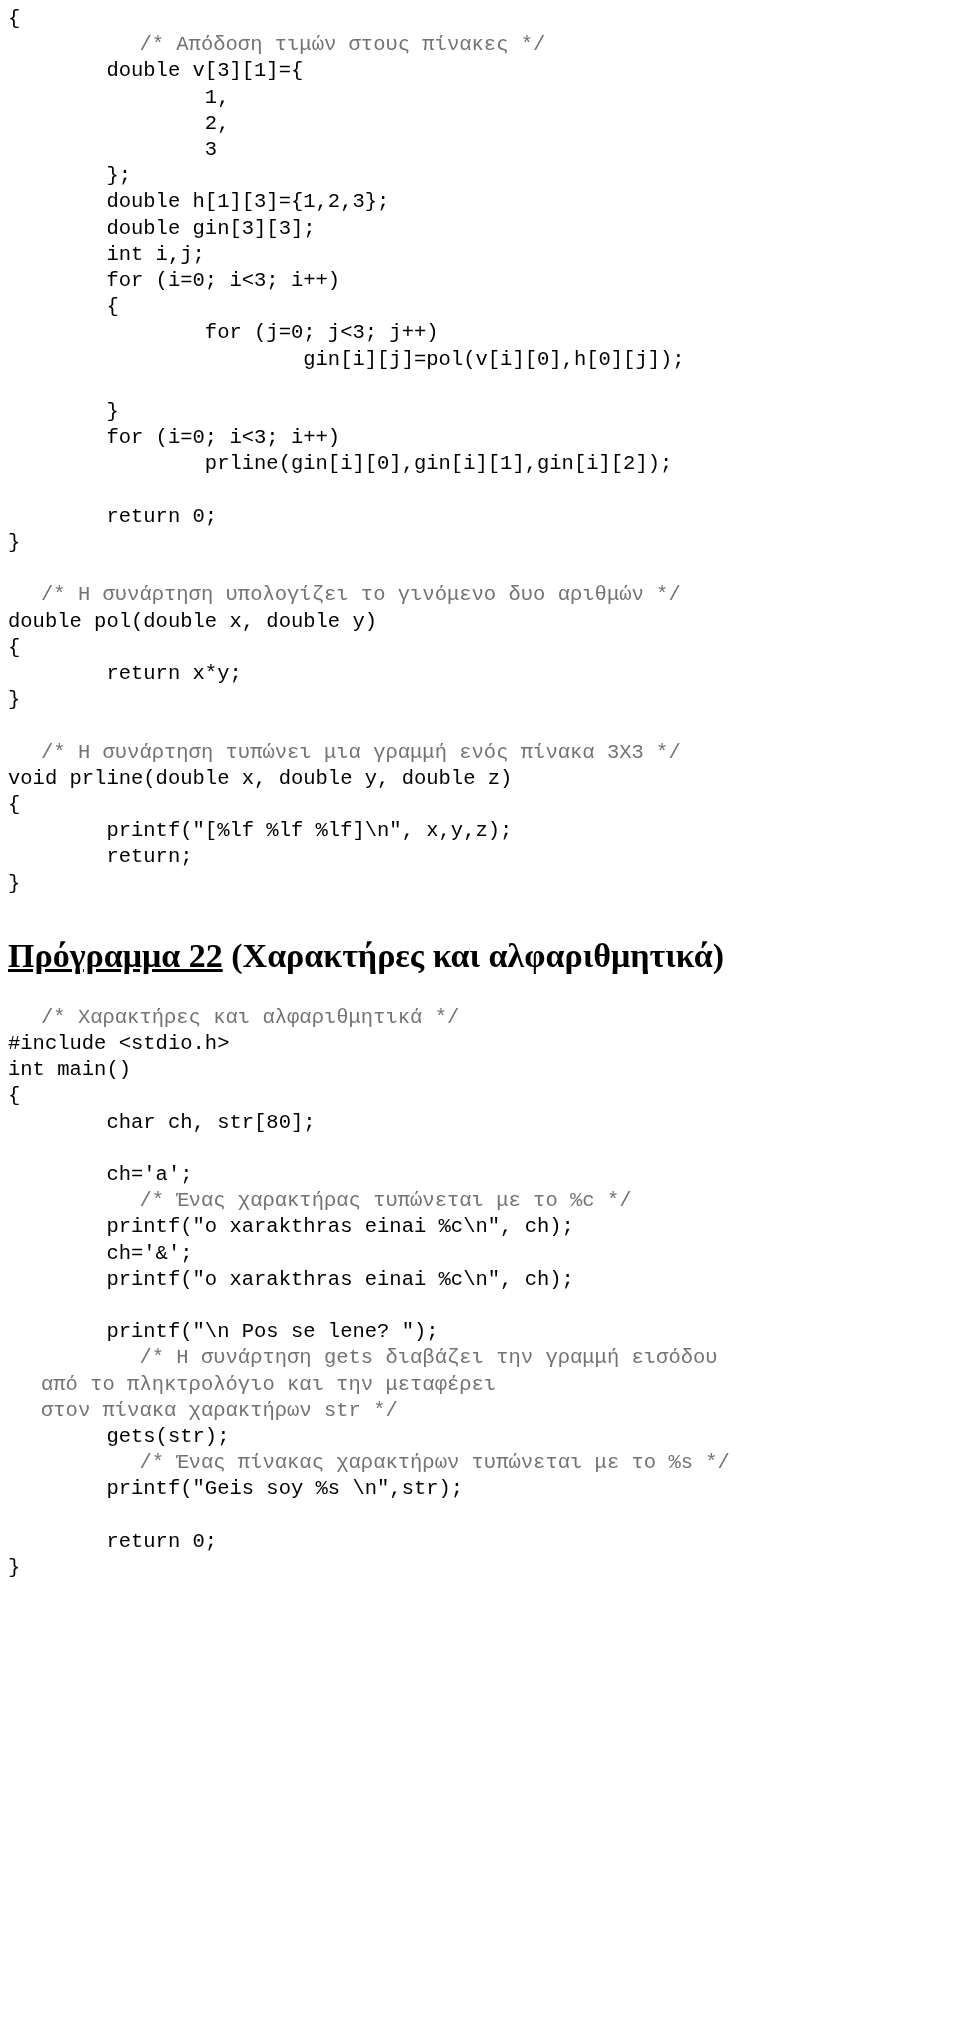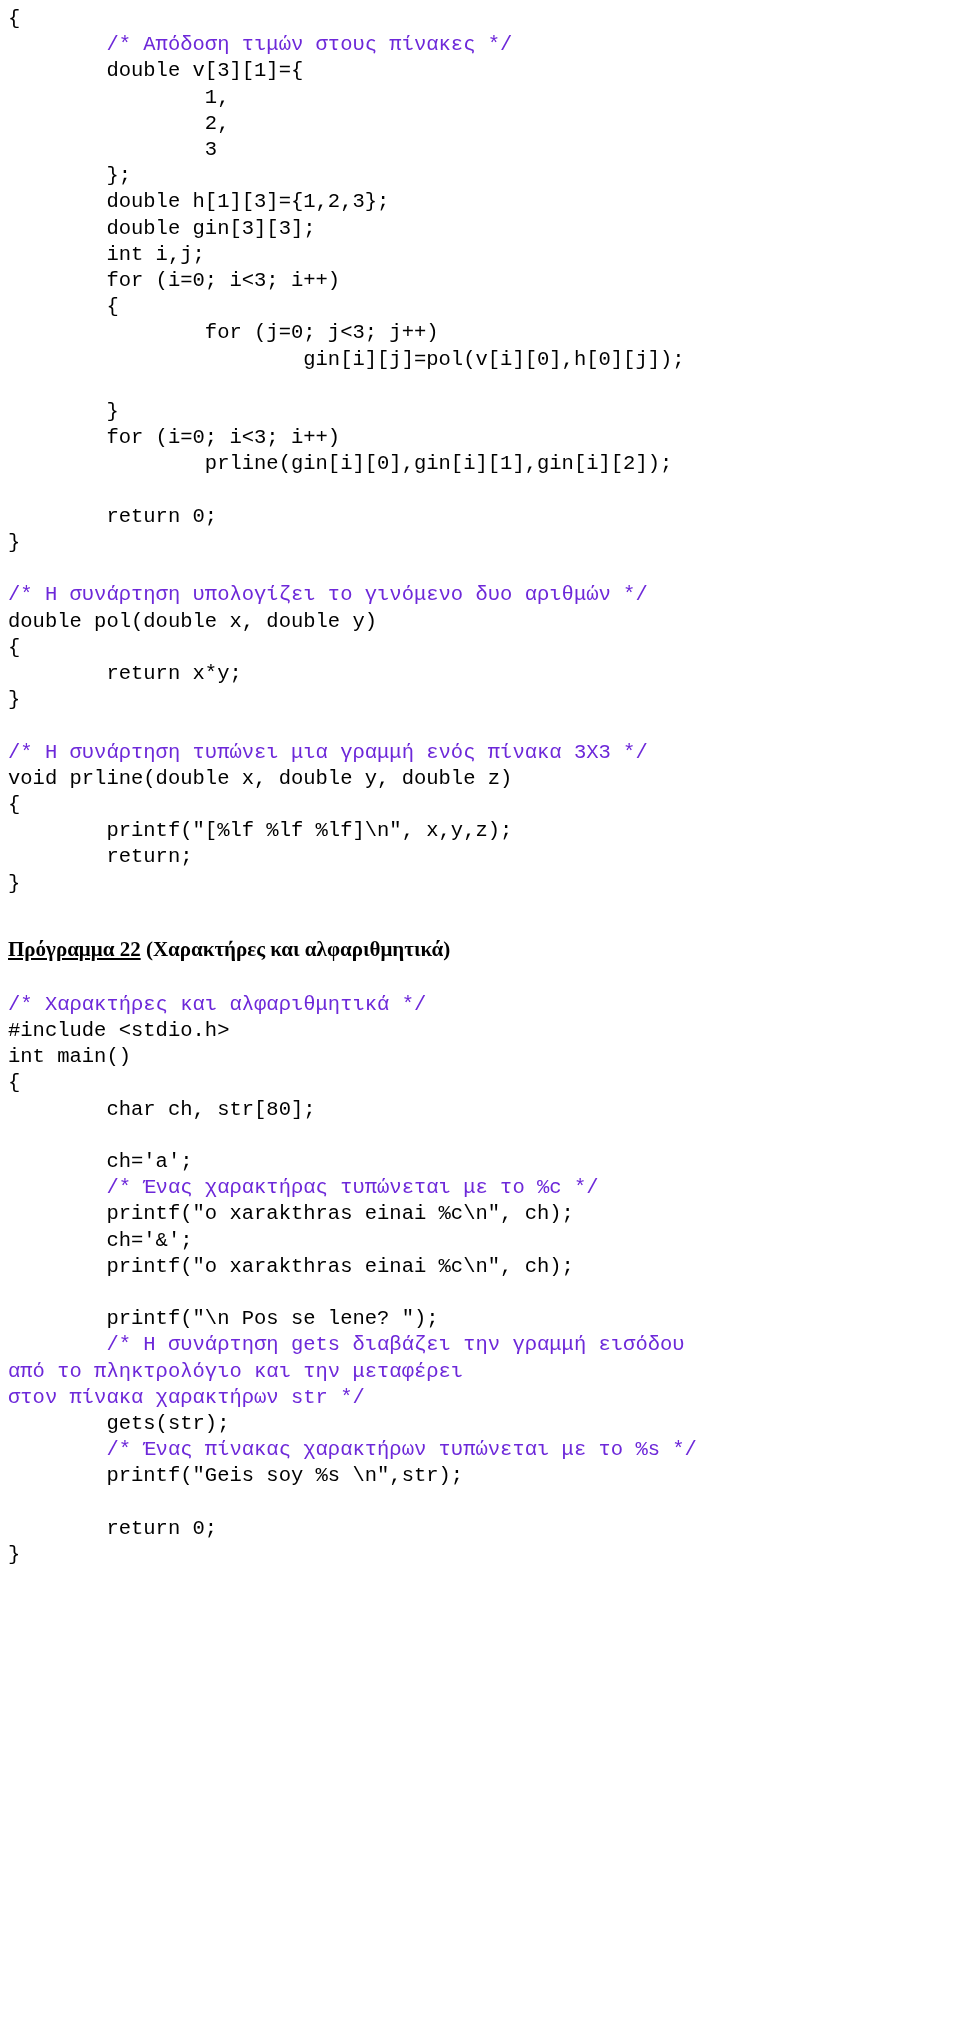--- a/index.html
+++ b/index.html
@@ -31,30 +31,31 @@
     white-space: pre;
     letter-spacing: 0px;
     color: #000000;
     padding-left: 8px;
   }
   .code-line {
     white-space: pre;
     min-height: 26.2px;
   }
   .cmt-line {
-    color: #6d28d9;
+    color: #737373;
+    margin-left: 33px;
   }
   .blank {
     display: block;
     height: 26.2px;
   }
   .heading {
     font-family: "Liberation Serif", "DejaVu Serif", serif;
     font-weight: bold;
-    font-size: 21px;
+    font-size: 34px;
     color: #000000;
     padding-left: 8px;
     white-space: pre;
   }
   .heading .u {
     text-decoration: underline;
   }
   .gap-big {
     height: 40px;
   }

